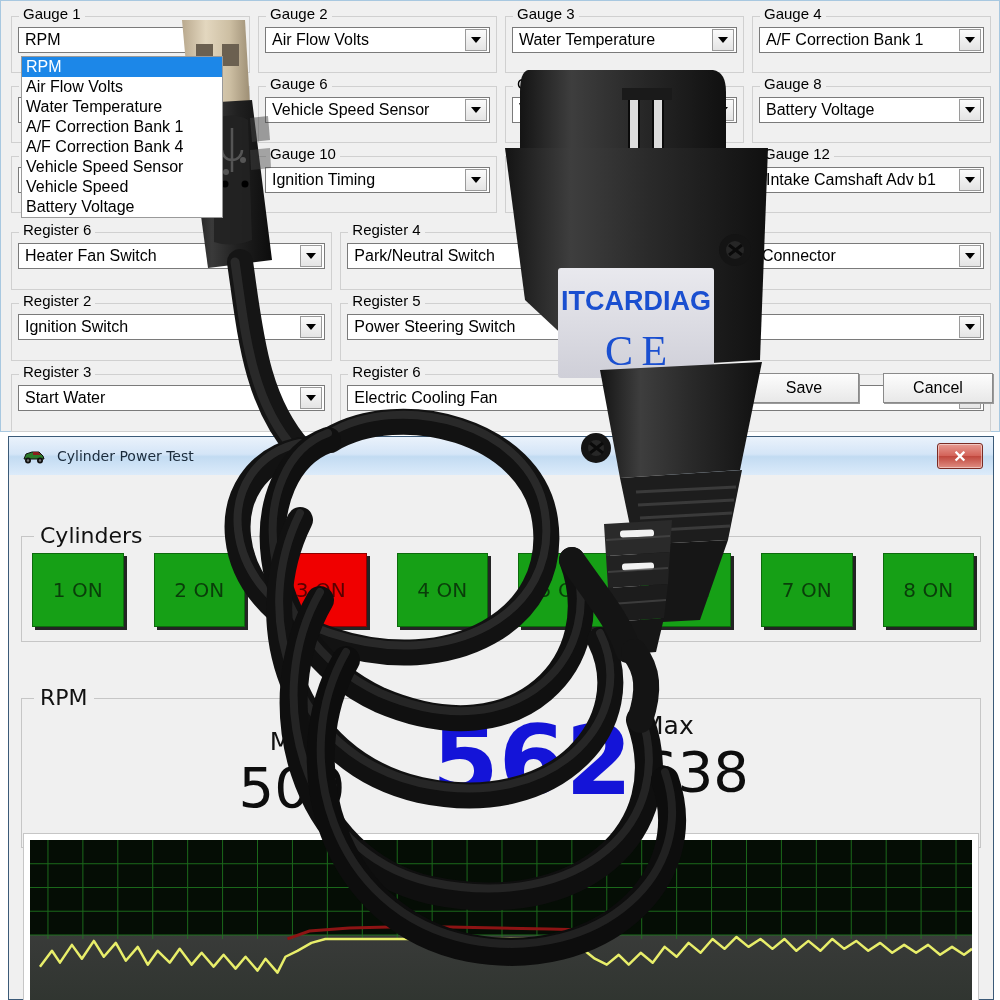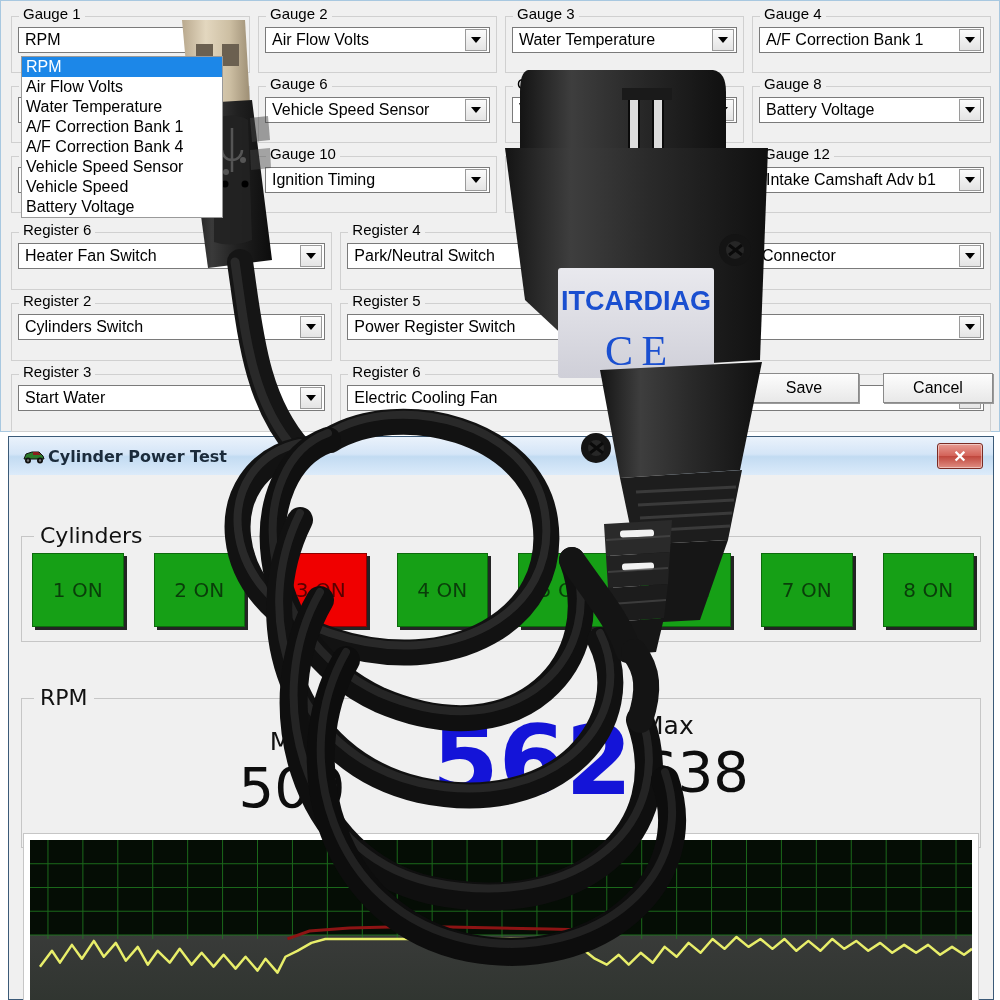--- a/index.html
+++ b/index.html
@@ -119,23 +119,22 @@
     box-sizing:border-box;
   }
   .cpt-title{
     position:relative;height:38px;
     background:linear-gradient(180deg,#eaf2fb 0%,#d4e5f7 45%,#c2dbf2 52%,#dcebfa 100%);
     border-bottom:1px solid #9fc0dc;
     display:flex;align-items:center;
   }
   .cpt-icon{width:26px;height:20px;margin-left:12px;position:relative;flex:0 0 auto;}
   .cpt-title-text{
-    font-size:16px;color:#1b2b3b;margin-left:1px;
+    font-size:14px;color:#1b2b3b;margin-left:10px;
     font-family:"DejaVu Sans", sans-serif;
-    font-weight:bold;
   }
   .close-btn{
     position:absolute;right:10px;top:6px;width:44px;height:24px;
     background:linear-gradient(180deg,#e79b92 0%,#d4645a 48%,#c0483e 52%,#e08d82 100%);
     border:1px solid #7a2b24;
     border-radius:3px;
     display:flex;align-items:center;justify-content:center;
     color:#fff;font-size:16px;font-weight:bold;
     box-shadow:inset 0 0 0 1px rgba(255,255,255,.45);
   }
@@ -311,28 +310,28 @@
           <span class="gb-title">Register 7</span>
           <div class="combo">
             <span class="val">Test Mode Connector</span>
             <span class="arrow"></span>
           </div>
         </div>
 
         <div class="gb reg">
           <span class="gb-title">Register 2</span>
           <div class="combo">
-            <span class="val">Cylinders Switch</span>
+            <span class="val">Ignition Switch</span>
             <span class="arrow"></span>
           </div>
         </div>
         <div class="gb reg">
           <span class="gb-title">Register 5</span>
           <div class="combo">
-            <span class="val">Power Register Switch</span>
+            <span class="val">Power Steering Switch</span>
             <span class="arrow"></span>
           </div>
         </div>
         <div class="gb reg">
           <span class="gb-title">Register 8</span>
           <div class="combo">
             <span class="val">A/C Switch</span>
             <span class="arrow"></span>
           </div>
         </div>

